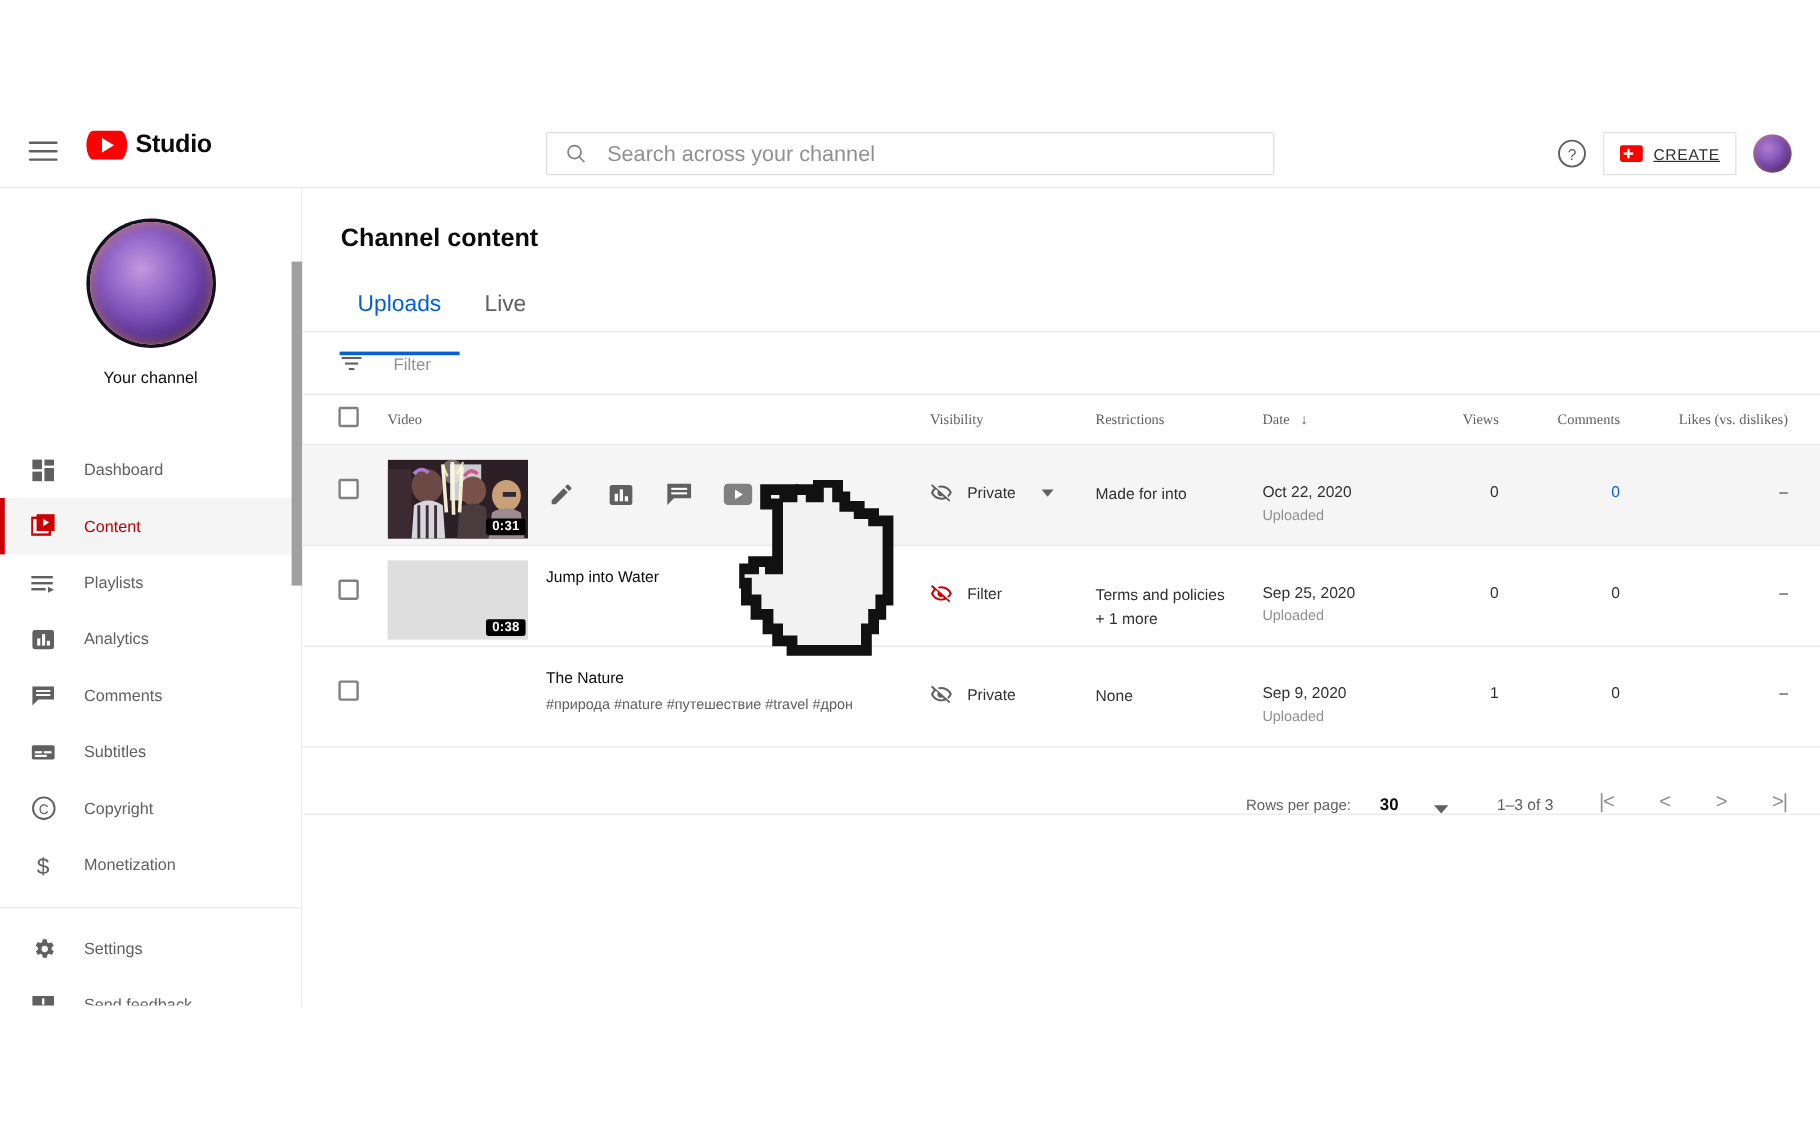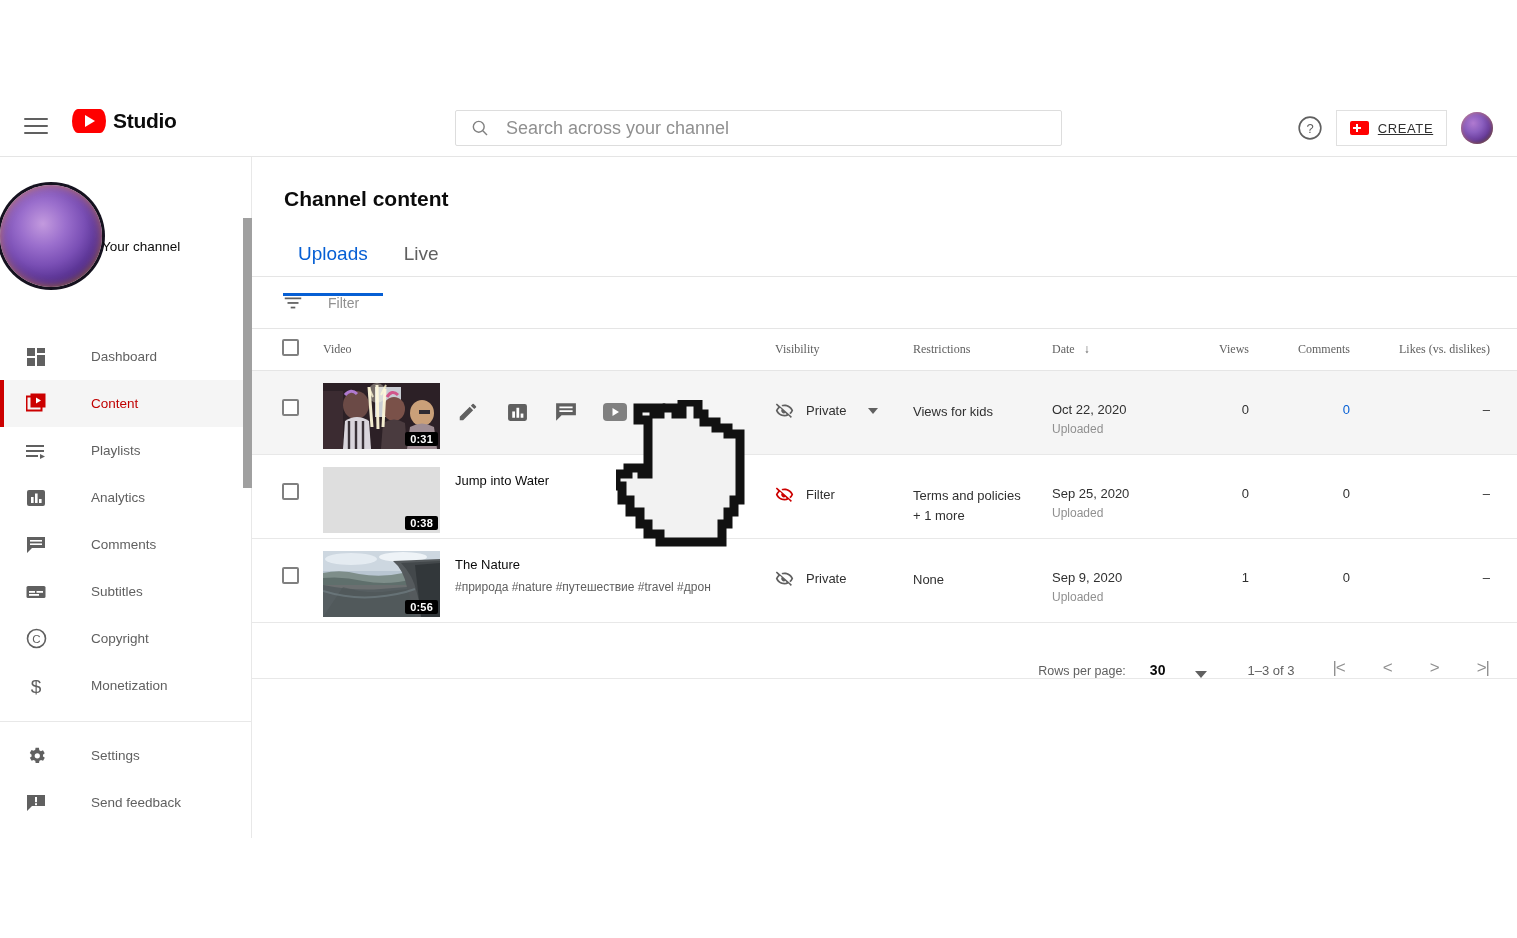--- a/index.html
+++ b/index.html
@@ -121,21 +121,21 @@
   .sidebar {
     position: absolute;
     left: 0; top: 157px;
     width: 252px; height: 681px;
     background: #ffffff;
     border-right: 1px solid #e8e8e8;
     overflow: hidden;
   }
   .channel-block {
     padding-top: 28px;
-    display: flex; flex-direction: row; align-items: center;
+    display: flex; flex-direction: column; align-items: center;
   }
   .channel-avatar {
     width: 102px; height: 102px; border-radius: 50%;
     background: radial-gradient(circle at 42% 38%, #c39ade 0%, #9b6fcd 26%, #7a4fb5 48%, #553090 68%, #1c1836 88%, #0d0c18 100%);
     box-shadow: inset 0 0 10px rgba(245,150,50,0.6), 0 0 0 3px #15121f;
     cursor: pointer;
   }
   .channel-name {
     margin-top: 20px;
     font-size: 13.5px; color: #0b0b0b;
@@ -145,21 +145,20 @@
     margin-top: 46px;
   }
   .nav-item {
     position: relative;
     height: 47px;
     display: flex; align-items: center;
     padding-left: 24px;
     cursor: pointer;
     font-size: 13.5px;
     color: #606060;
-    gap: 21px;
   }
   .nav-item .nav-icon {
     width: 24px; height: 24px;
     flex: 0 0 auto;
     display: flex; align-items: center; justify-content: center;
   }
   .nav-item .nav-label { margin-left: 22px; white-space: nowrap; }
   .nav-item.active {
     background: #f5f5f5;
     color: #c00000;
@@ -600,21 +599,21 @@
 
       <div class="vis-cell">
         <svg width="19" height="19" viewBox="0 0 24 24">
           <path fill="#606060" d="M12 6.5c3.8 0 7.1 2.2 8.6 5.5a9.9 9.9 0 0 1-2.5 3.3l1.4 1.4A12 12 0 0 0 23 12c-1.7-4.4-6-7.5-11-7.5-1.4 0-2.7.2-3.9.7l1.6 1.6c.7-.2 1.5-.3 2.3-.3zM2.4 3.1 1 4.5l3 3A11.9 11.9 0 0 0 1 12c1.7 4.4 6 7.5 11 7.5 1.8 0 3.5-.4 5-1.1l3 3 1.4-1.4L2.4 3.1zM12 17.5c-3.8 0-7.1-2.2-8.6-5.5a10 10 0 0 1 2.9-3.6l2 2a3.5 3.5 0 0 0 4.8 4.8l1.6 1.6c-.8.4-1.7.7-2.7.7z"></path>
         </svg>
         <span class="vis-label">Private</span>
         <span class="vis-caret"></span>
       </div>
 
       <div class="restr">
-        <div>Views for kids</div>
+        <div>Made for into</div>
       </div>
       <div class="date-main">Oct 22, 2020</div>
       <div class="date-sub">Uploaded</div>
       <div class="views">0</div>
       <div class="comments link">0</div>
       <div class="likes">–</div>
     </div>
 
     <div class="row" style="top:298px;">
       <div class="cell" style="left:30px; top:28px;">
@@ -646,38 +645,20 @@
       <div class="views">0</div>
       <div class="comments">0</div>
       <div class="likes">–</div>
     </div>
 
     <div class="row" style="top:382px;">
       <div class="cell" style="left:30px; top:28px;">
           <div class="checkbox"></div>
         </div>
 
-      <div class="thumb">
-        <svg width="117" height="66" viewBox="0 0 117 66" preserveAspectRatio="none">
-          <rect width="117" height="66" fill="#b9c6d2"></rect>
-          <rect x="0" y="0" width="117" height="20" fill="#cdd7e0"></rect>
-          <ellipse cx="28" cy="8" rx="26" ry="6" fill="#e4ebf1"></ellipse>
-          <ellipse cx="80" cy="6" rx="24" ry="5" fill="#eef3f7"></ellipse>
-          <path d="M0 22 q18 -4 36 1 q22 4 44 -1 l37 -2 v12 H0z" fill="#7e8e8a"></path>
-          <path d="M0 27 q20 -2 40 3 q25 5 50 -2 l27 -2 v10 H0z" fill="#5f6f6c"></path>
-          <path d="M0 34 h117 v32 H0z" fill="#6b6f70"></path>
-          <path d="M0 34 q30 6 58 4 q30 -2 59 -6 v34 H0z" fill="#565e61"></path>
-          <path d="M20 36 q24 8 48 4 l49 -6 v32 H0z" fill="#4b5356" opacity="0.5"></path>
-          <path d="M70 10 q10 8 14 26 l8 30 h25 V8z" fill="#555a5d"></path>
-          <path d="M78 12 q12 12 16 30 l6 24 h17 V10z" fill="#43484b"></path>
-          <path d="M92 14 l6 52 h19 V12z" fill="#32373a"></path>
-          <path d="M0 40 q26 8 52 6 q24 -2 40 -8" stroke="#7b8c92" stroke-width="2" fill="none" opacity="0.5"></path>
-        </svg>
-        <div class="dur">0:56</div>
-      </div>
 
       <div class="vid-title">The Nature</div>
       <div class="vid-desc">#природа #nature #путешествие #travel #дрон</div>
 
       <div class="vis-cell">
         <svg width="19" height="19" viewBox="0 0 24 24">
           <path fill="#606060" d="M12 6.5c3.8 0 7.1 2.2 8.6 5.5a9.9 9.9 0 0 1-2.5 3.3l1.4 1.4A12 12 0 0 0 23 12c-1.7-4.4-6-7.5-11-7.5-1.4 0-2.7.2-3.9.7l1.6 1.6c.7-.2 1.5-.3 2.3-.3zM2.4 3.1 1 4.5l3 3A11.9 11.9 0 0 0 1 12c1.7 4.4 6 7.5 11 7.5 1.8 0 3.5-.4 5-1.1l3 3 1.4-1.4L2.4 3.1zM12 17.5c-3.8 0-7.1-2.2-8.6-5.5a10 10 0 0 1 2.9-3.6l2 2a3.5 3.5 0 0 0 4.8 4.8l1.6 1.6c-.8.4-1.7.7-2.7.7z"></path>
         </svg>
         <span class="vis-label">Private</span>
       </div>

